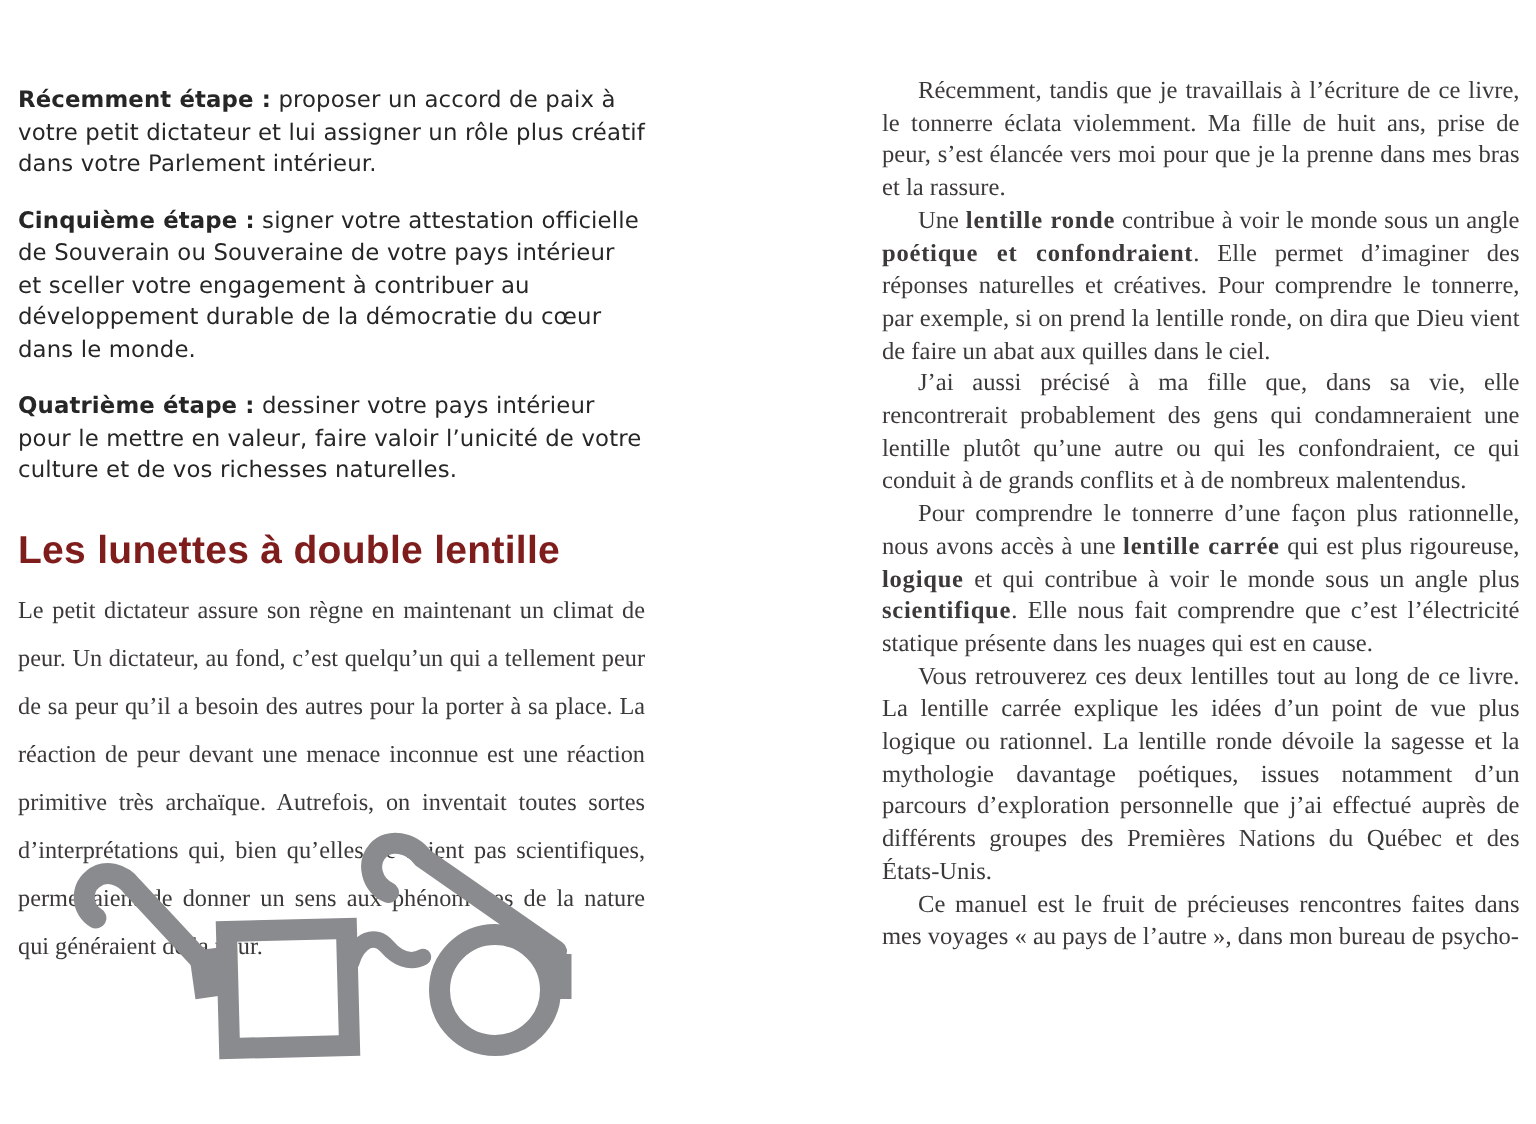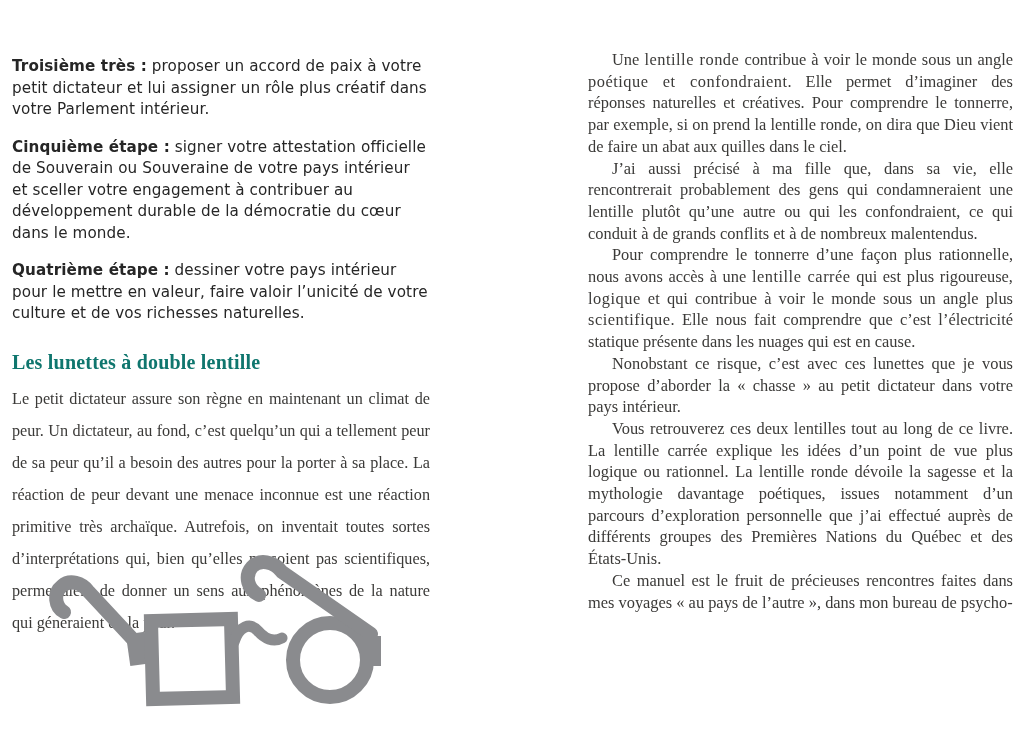--- a/index.html
+++ b/index.html
@@ -11,48 +11,48 @@
 
   
   .left-col{position:absolute;left:12px;top:56px;width:418px;}
   .step{
     font-family:"DejaVu Sans", sans-serif;
     font-size:15.2px;line-height:21.5px;color:#262626;
     margin:0 0 16px 0;letter-spacing:0.1px;
   }
   .step-label{font-weight:700;}
   .section-heading{
-    font-family:Liberation Serif, serif;
-    font-size:20px;font-weight:700;color:#0f766e;
+    font-family:Liberation Sans, sans-serif;
+    font-size:26px;font-weight:700;color:#7f1d1d;
     letter-spacing:0.2px;margin:26px 0 9px 0;
   }
   .left-body{
     font-size:16.2px;line-height:32px;color:#3b3a38;
     text-align:justify;margin:0;
   }
 
   
   .glasses{position:absolute;left:30px;top:552px;width:400px;height:194px;}
 
   
   .right-col{position:absolute;left:588px;top:49px;width:425px;}
   .rp{
     font-size:16.4px;line-height:21.7px;color:#3b3a38;
     text-align:justify;text-indent:24px;margin:0;
   }
-  .rp b{font-weight:400;letter-spacing:0.5px;}
+  .rp b{font-weight:700;letter-spacing:0.5px;}
 </style>
 </head>
 <body>
 
 <div class="spread">
 
   <div class="left-col">
     <div id="steps">
-        <p class="step"><span class="step-label">Troisième très :</span><span> proposer un accord de paix à votre petit dictateur et lui assigner un rôle plus créatif dans votre Parlement intérieur.</span></p>
+        <p class="step"><span class="step-label">Récemment étape :</span><span> proposer un accord de paix à votre petit dictateur et lui assigner un rôle plus créatif dans votre Parlement intérieur.</span></p>
         <p class="step"><span class="step-label">Cinquième étape :</span><span> signer votre attestation officielle de Souverain ou Souveraine de votre pays intérieur et sceller votre engagement à contribuer au développement durable de la démocratie du cœur dans le monde.</span></p>
         <p class="step"><span class="step-label">Quatrième étape :</span><span> dessiner votre pays intérieur pour le mettre en valeur, faire valoir l’unicité de votre culture et de vos richesses naturelles.</span></p>
       </div>
 
     <h2 class="section-heading">Les lunettes à double lentille</h2>
 
     <p class="left-body">Le petit dictateur assure son règne en maintenant un climat de peur. Un dictateur, au fond, c’est quelqu’un qui a tellement peur de sa peur qu’il a besoin des autres pour la porter à sa place. La réaction de peur devant une menace inconnue est une réaction primitive très archaïque. Autrefois, on inventait toutes sortes d’interprétations qui, bien qu’elles ne soient pas scientifiques, permettaient de donner un sens aux phénomènes de la nature qui généraient de la peur.</p>
   </div>
 
   <div class="glasses">
@@ -71,22 +71,22 @@
 
         <path d="M341 82 L252 20 C244 9 229 7 222 15 C214 24 218 38 229 43" stroke-width="14"></path>
 
         <rect x="334" y="84" width="17" height="30" fill="#8a8b8e" stroke="none"></rect>
       </g>
     </svg>
   </div>
 
   <div class="right-col">
     <div id="paragraphs">
+        <p class="rp"><span>Récemment, tandis que je travaillais à l’écriture de ce livre, le tonnerre éclata violemment. Ma fille de huit ans, prise de peur, s’est élancée vers moi pour que je la prenne dans mes bras et la rassure.</span></p>
         <p class="rp"><span>Une </span><b>lentille ronde</b><span> contribue à voir le monde sous un angle </span><b>poétique et confondraient</b><span>. Elle permet d’imaginer des réponses naturelles et créatives. Pour comprendre le tonnerre, par exemple, si on prend la lentille ronde, on dira que Dieu vient de faire un abat aux quilles dans le ciel.</span></p>
         <p class="rp"><span>J’ai aussi précisé à ma fille que, dans sa vie, elle rencontrerait probablement des gens qui condamneraient une lentille plutôt qu’une autre ou qui les confondraient, ce qui conduit à de grands conflits et à de nombreux malentendus.</span></p>
         <p class="rp"><span>Pour comprendre le tonnerre d’une façon plus rationnelle, nous avons accès à une </span><b>lentille carrée</b><span> qui est plus rigoureuse, </span><b>logique</b><span> et qui contribue à voir le monde sous un angle plus </span><b>scientifique</b><span>. Elle nous fait comprendre que c’est l’électricité statique présente dans les nuages qui est en cause.</span></p>
-        <p class="rp"><span>Nonobstant ce risque, c’est avec ces lunettes que je vous propose d’aborder la « chasse » au petit dictateur dans votre pays intérieur.</span></p>
         <p class="rp"><span>Vous retrouverez ces deux lentilles tout au long de ce livre. La lentille carrée explique les idées d’un point de vue plus logique ou rationnel. La lentille ronde dévoile la sagesse et la mythologie davantage poétiques, issues notamment d’un parcours d’exploration personnelle que j’ai effectué auprès de différents groupes des Premières Nations du Québec et des États-Unis.</span></p>
         <p class="rp"><span>Ce manuel est le fruit de précieuses rencontres faites dans mes voyages « au pays de l’autre », dans mon bureau de psycho-</span></p>
       </div>
   </div>
 
 </div>
 
 </body></html>

